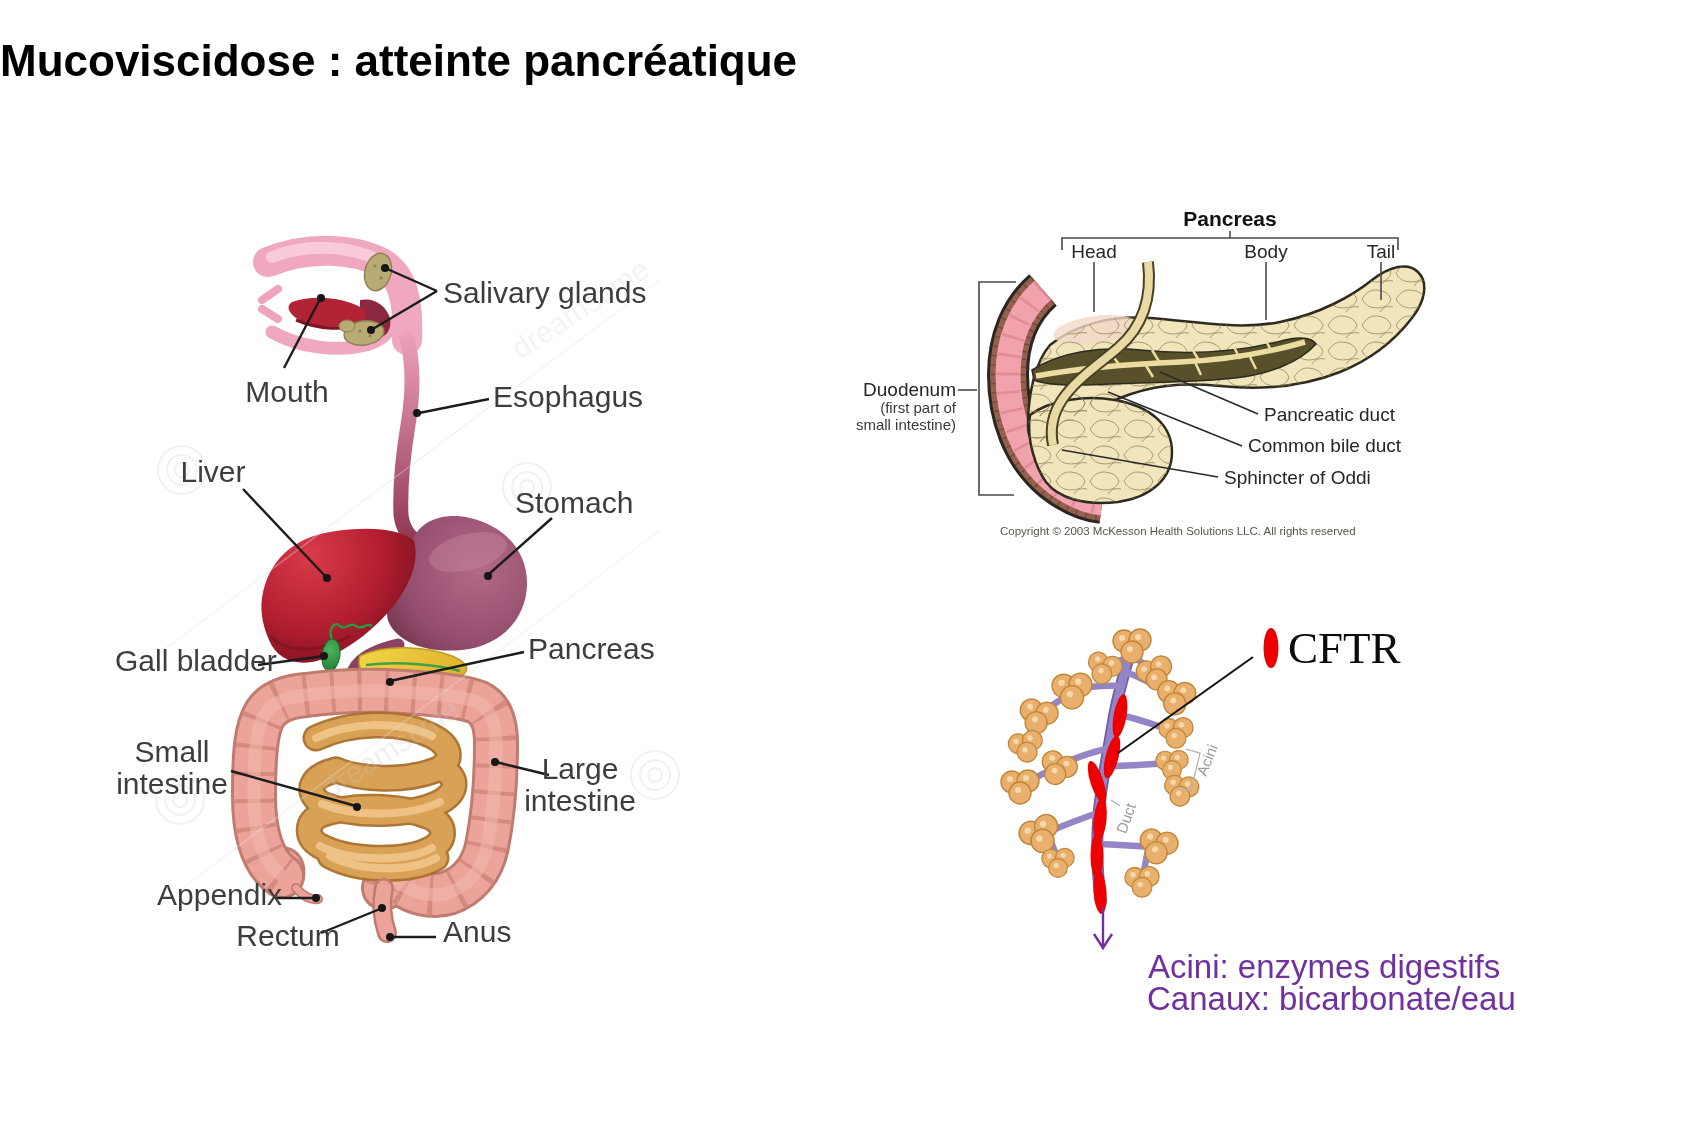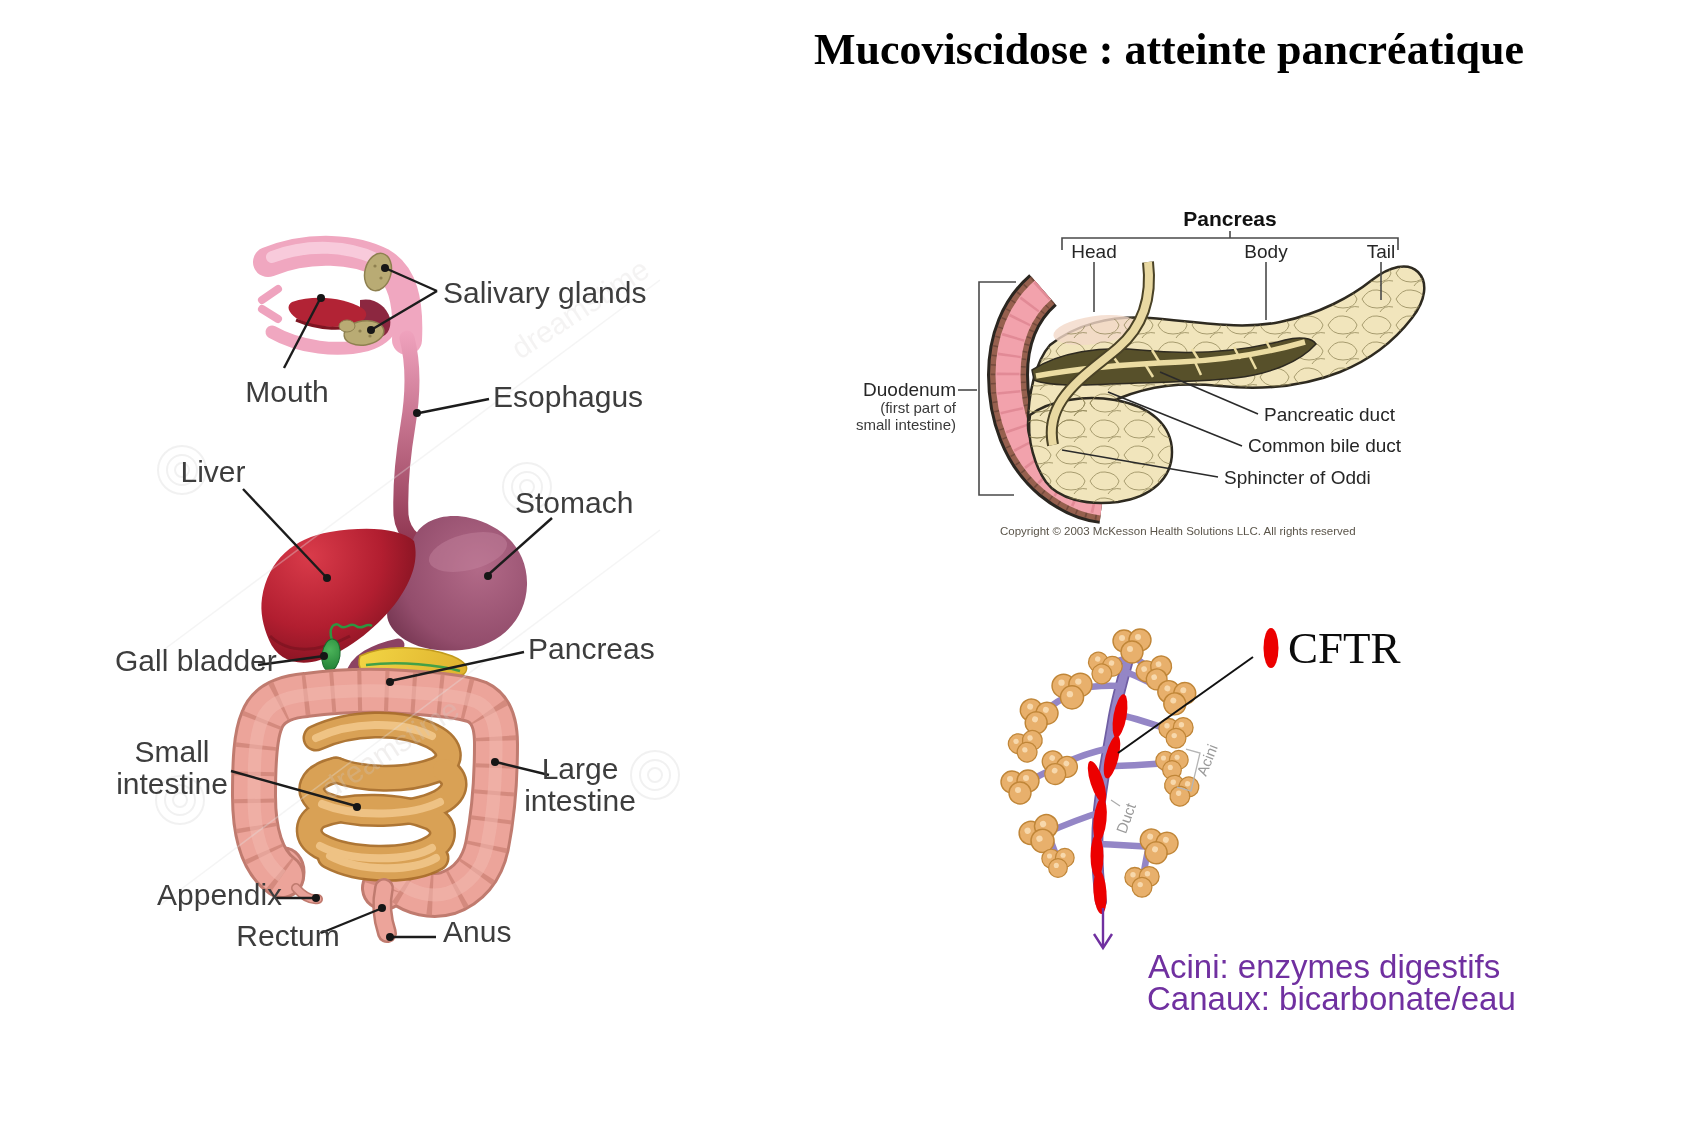--- a/index.html
+++ b/index.html
@@ -1,19 +1,19 @@
 <!DOCTYPE html>
 <html><head>
 <meta charset="utf-8">
 <style>
   html,body{margin:0;padding:0;background:#fff;}
   .slide{position:relative;width:1688px;height:1125px;background:#fff;overflow:hidden;
          font-family:"Liberation Sans",sans-serif;}
-  h1.slide-title{position:absolute;left:0;top:24px;width:1524px;margin:0;text-align:right;
-         font-family:Liberation Serif, serif;font-size:44px;font-weight:bold;color:#000;
+  h1.slide-title{position:absolute;left:0;top:36px;width:1524px;margin:0;text-align:left;
+         font-family:Liberation Sans, sans-serif;font-size:44px;font-weight:bold;color:#000;
          letter-spacing:0;}
   svg{position:absolute;left:0;top:0;}
   text{font-family:"Liberation Sans",sans-serif;}
   .lbl{fill:#3d3d3d;font-size:30px;}
   .plbl{fill:#262626;font-size:19px;}
   .plbl-b{fill:#111;font-size:21px;font-weight:bold;}
   .plbl-s{fill:#3a3a3a;font-size:15px;}
   .copyright{fill:#5a5449;font-size:11.5px;}
   .cftr{font-family:"Liberation Serif",serif;font-size:45px;fill:#0b0b0b;}
   .graylbl{fill:#9a9a9a;font-size:15px;}

